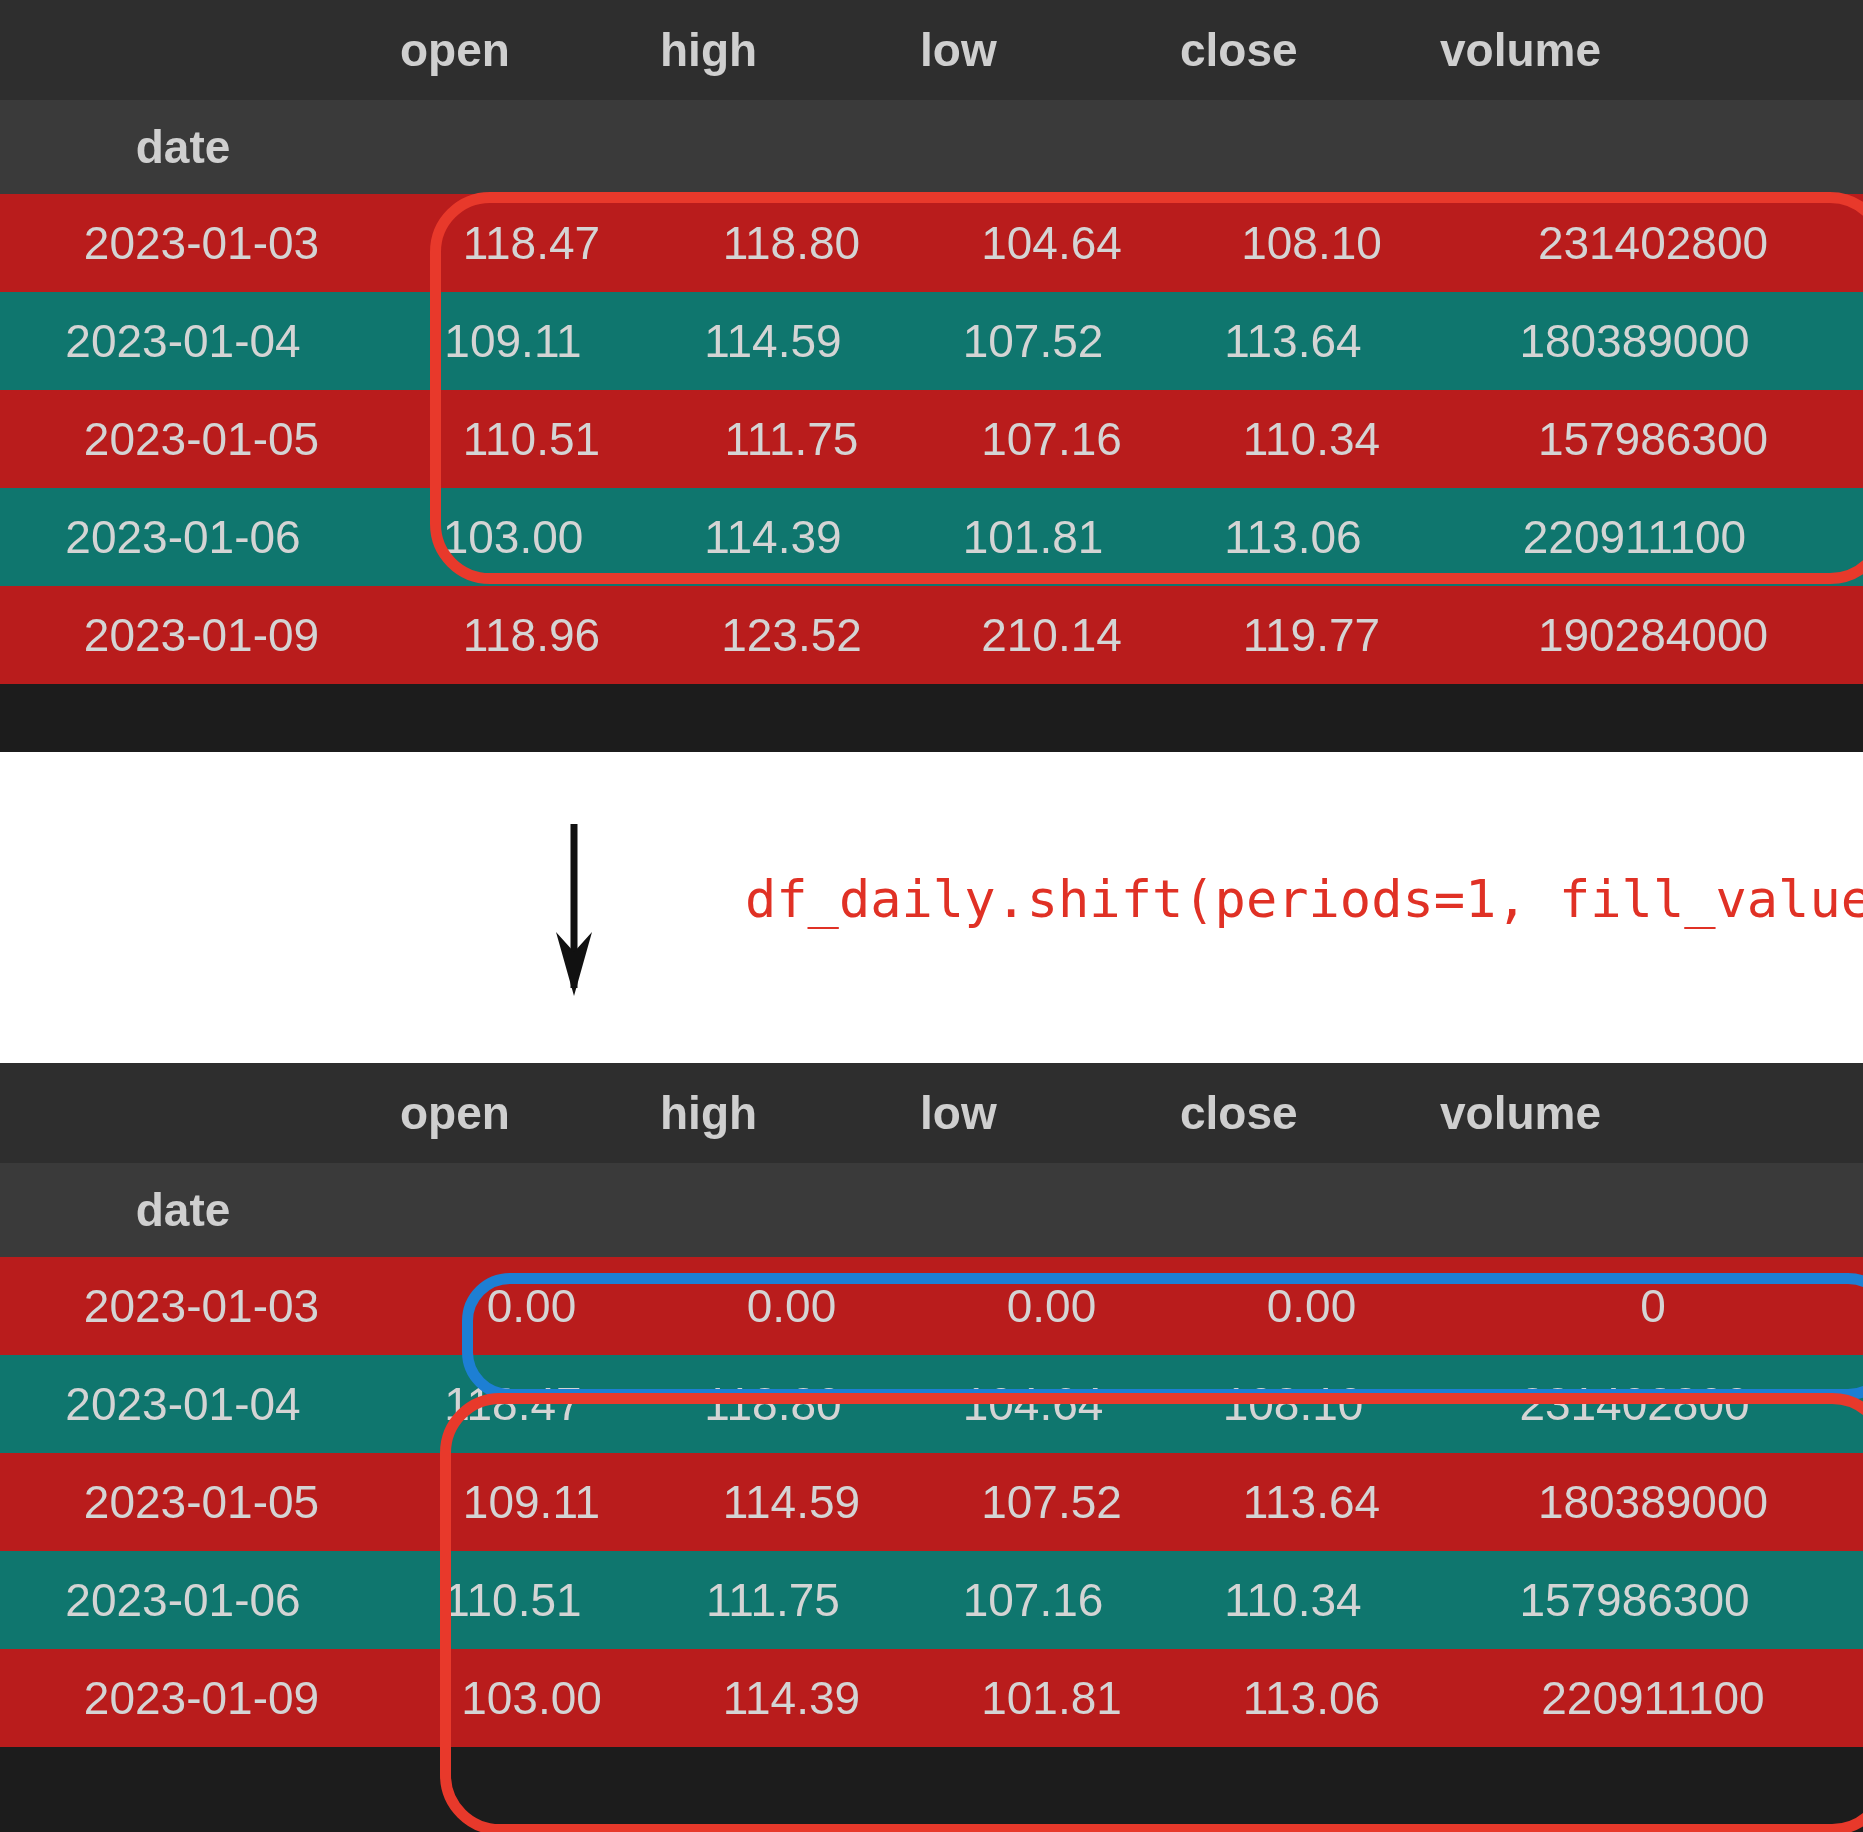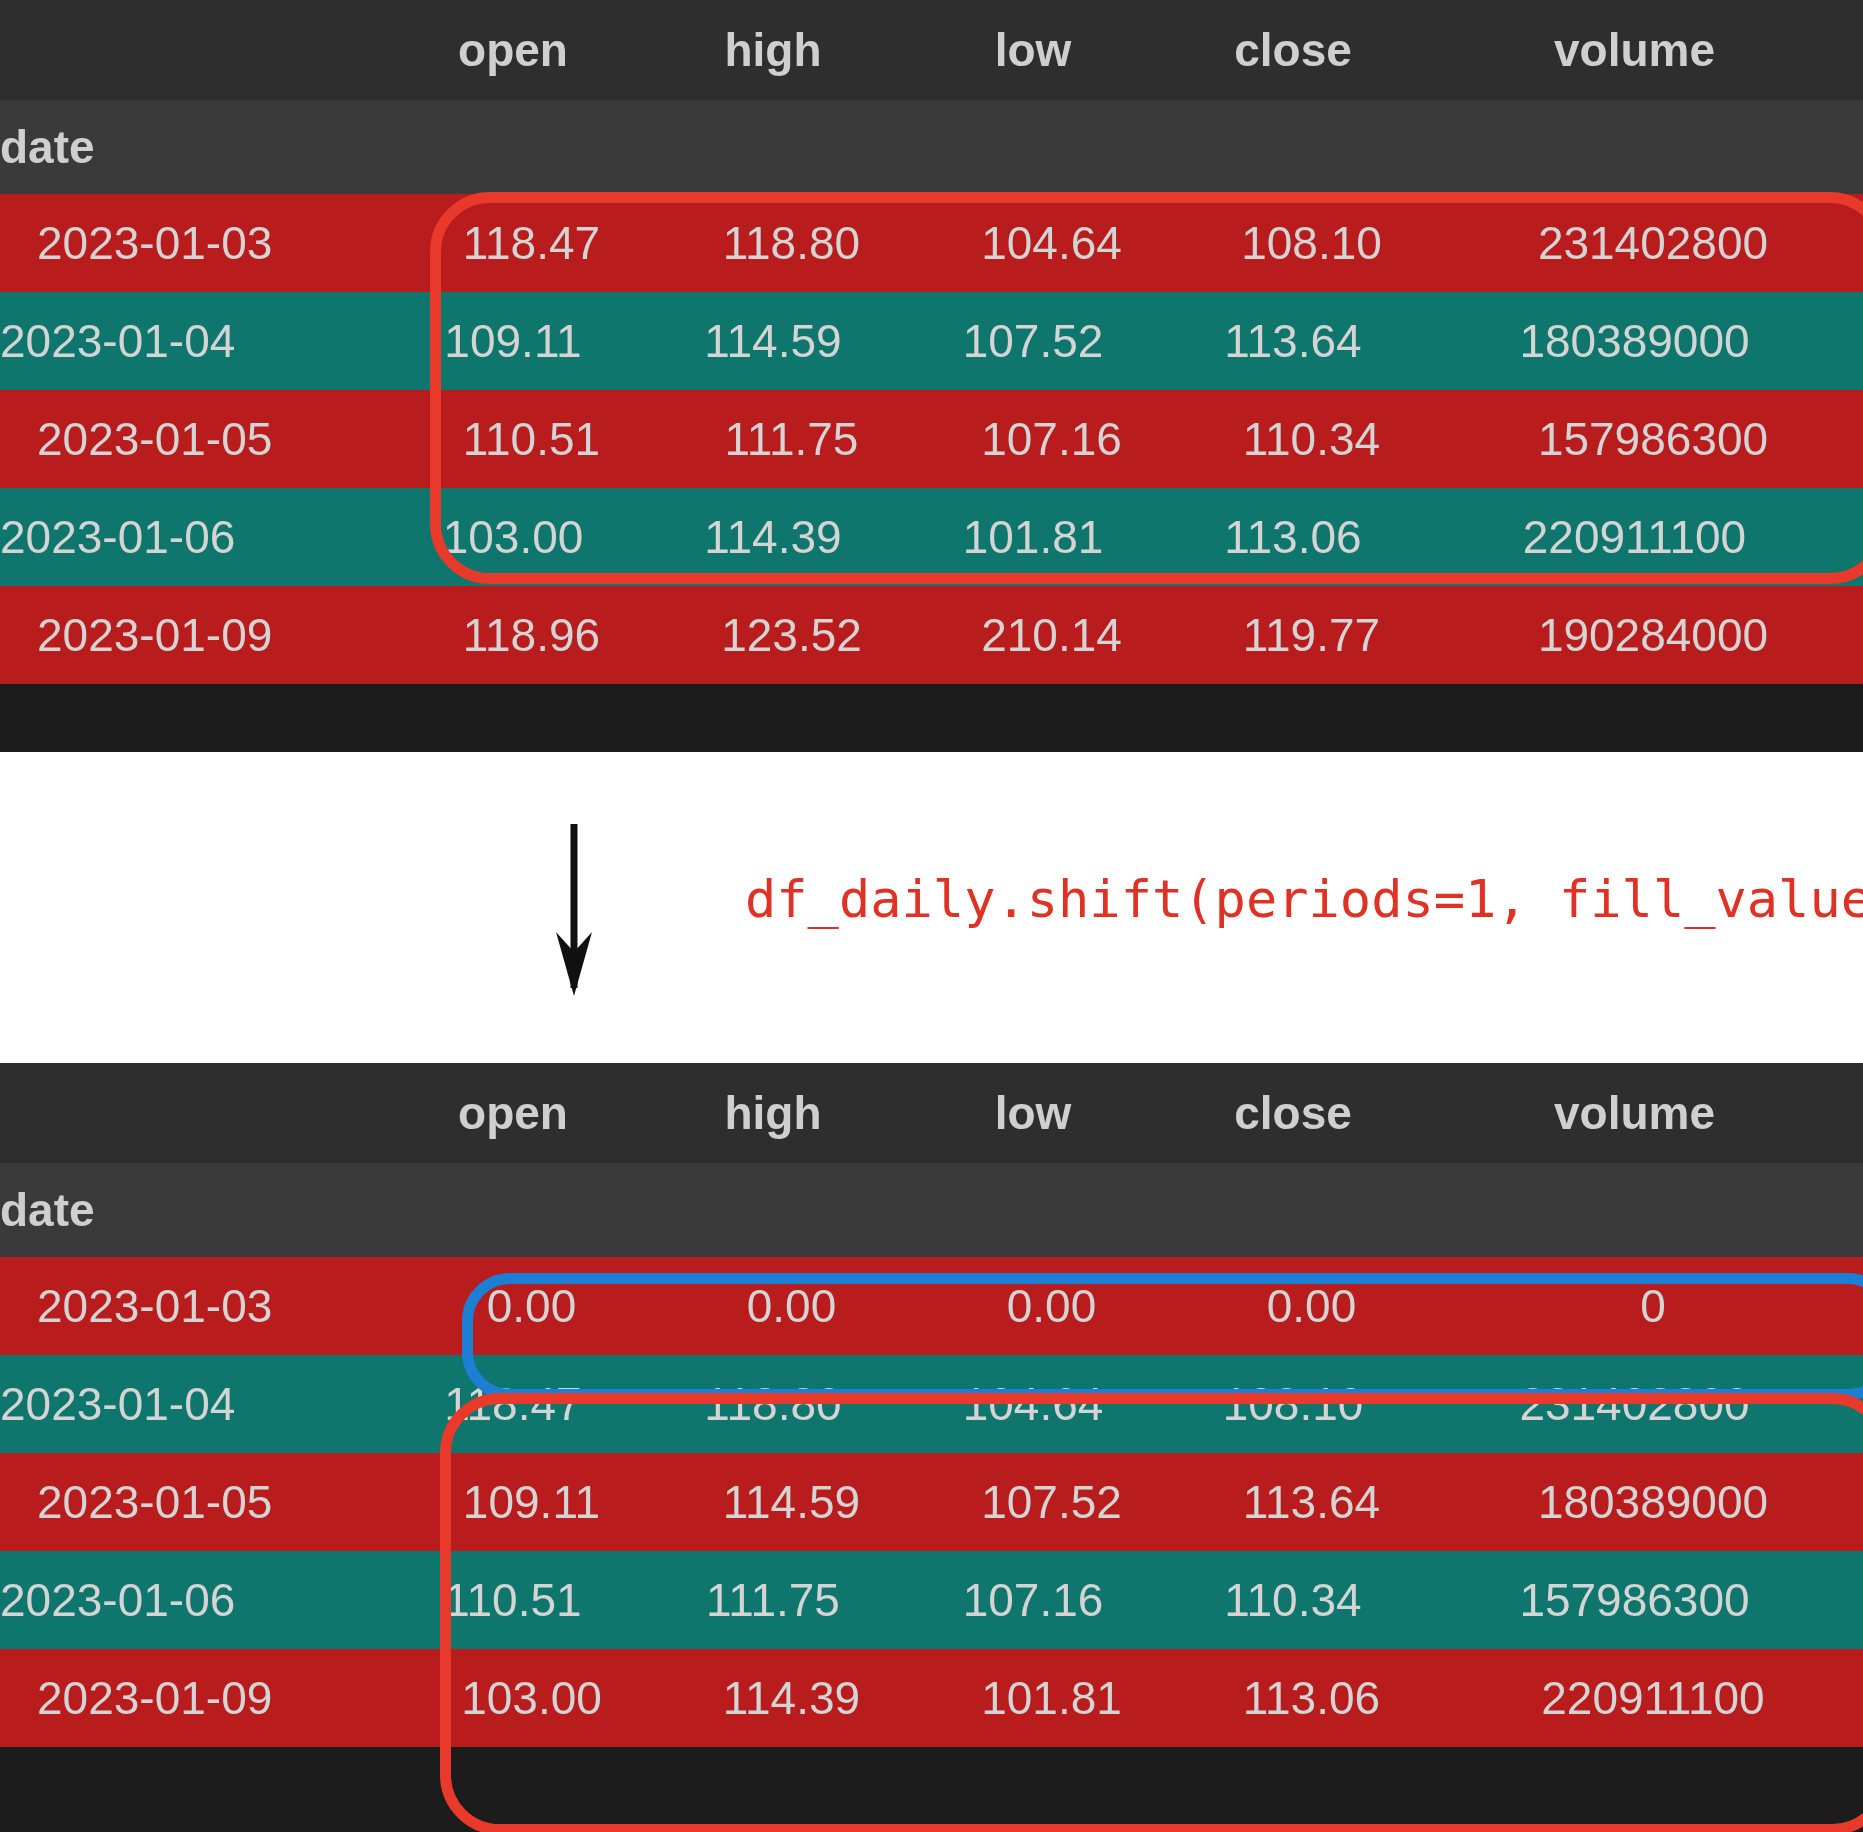--- a/index.html
+++ b/index.html
@@ -21,21 +21,21 @@
     border-collapse: collapse;
     table-layout: fixed;
     background: #1c1c1c;
     color: #d4d4d4;
     font-size: 46px;
   }
   .df .hdr-cols th {
     background: #2e2e2e;
     font-weight: bold;
     color: #cfcfcf;
-    text-align: center;
+    text-align: left;
     padding: 18px 34px 18px 0;
     height: 64px;
     vertical-align: middle;
     white-space: nowrap;
   }
   .df .hdr-index th {
     background: #3a3a3a;
     font-weight: bold;
     color: #cfcfcf;
     text-align: right;
@@ -46,21 +46,21 @@
   .df tbody tr td {
     text-align: center;
     padding: 22px 34px 22px 0;
     height: 46px;
     vertical-align: middle;
     white-space: nowrap;
     font-weight: normal;
   }
   .df tbody tr.odd td { background: #b91c1c; padding-left: 37px; }
   .df tbody tr.even td { background: #0f766e; }
-  .df td.idx, .df th.idx { text-align: left; }
+  .df td.idx, .df th.idx { text-align: center; }
 
   .col-idx  { width: 400px; }
   .col-num  { width: 260px; }
   .col-vol  { width: 423px; }
 
   
   #table-top-wrap {
     position: absolute;
     left: 0; top: 0;
     width: 1863px;

